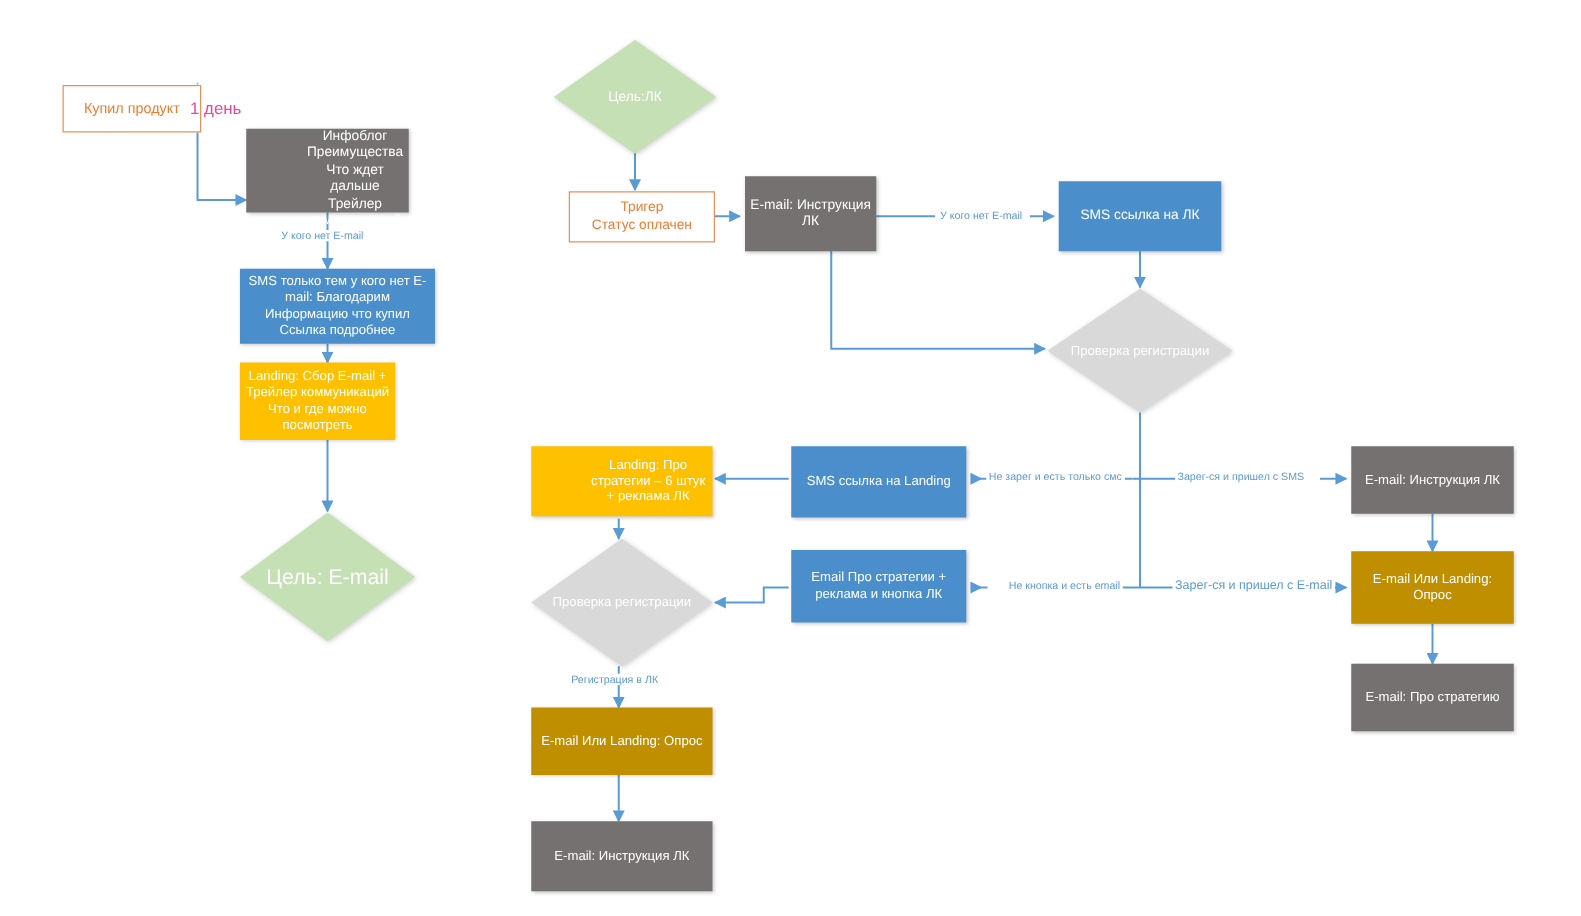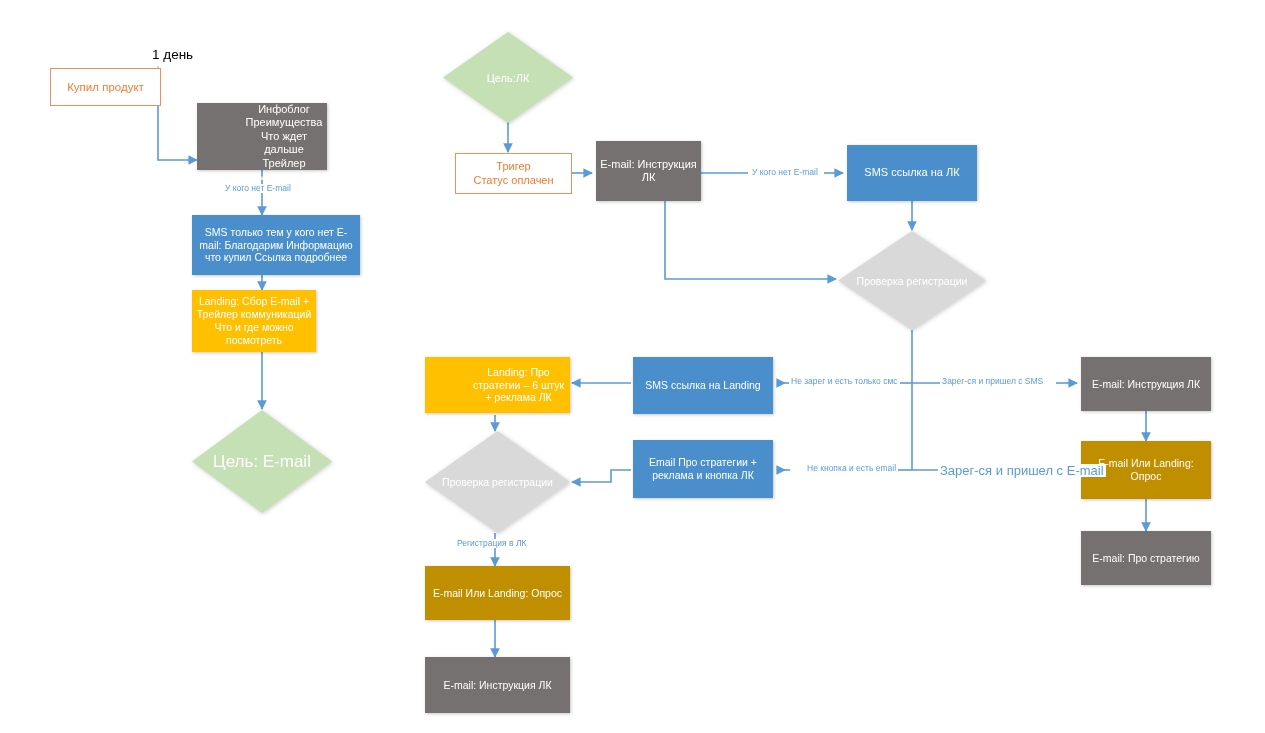--- a/index.html
+++ b/index.html
@@ -49,24 +49,25 @@
     position:absolute;
     color:#5B9BD5;
     white-space:nowrap;
     z-index:4;
     background:#ffffff;
     padding:0 2px;
     line-height:1;
   }
   .day-label{
     position:absolute;
-    color:#000000;
+    color:#ec4899;
     font-size:13.5px;
     z-index:4;
     white-space:nowrap;
+    margin-top:32px;
   }
   svg .ln{stroke:#5B9BD5;stroke-width:1.6;fill:none;}
   svg .ar{fill:#5B9BD5;}
   svg .dash{stroke:#9DC3E6;stroke-width:1.3;stroke-dasharray:2 3;fill:none;}
 </style>
 </head>
 <body>
 
 <svg id="canvas" xmlns="http://www.w3.org/2000/svg">
   <defs>
@@ -133,21 +134,21 @@
 
 <div class="node n-gray" style="left:197px;top:103px;width:130px;height:67px;font-size:11px;">
   <span style="white-space:pre-line;padding-left:48px;">E-mail: Инфоблог
 Преимущества
 Что ждет дальше
 Трейлер коммуникаций</span>
 </div>
 
 <div class="edge-label" style="left:223px;top:184px;font-size:8.5px;">У кого нет E-mail</div>
 
-<div class="node n-blue" style="left:192px;top:215px;width:168px;height:60px;font-size:10.5px;">
+<div class="node n-blue" style="left:192px;top:215px;width:156px;height:60px;font-size:10.5px;">
   <span>SMS только тем у кого нет E-mail: Благодарим Информацию что купил Ссылка подробнее</span>
 </div>
 
 <div class="node n-amber" style="left:192px;top:290px;width:124px;height:62px;font-size:10.5px;">
   <span>Landing: Сбор E-mail + Трейлер коммуникаций Что и где можно посмотреть</span>
 </div>
 
 <div class="diamond" style="left:192px;top:410px;width:140px;height:103px;font-size:17px;">
   <svg class="dshape" viewBox="0 0 140 103" preserveAspectRatio="none">
     <polygon points="70,0 140,51.5 70,103 0,51.5" fill="#C5E0B4"></polygon>
@@ -206,21 +207,21 @@
   </svg>
   <span class="dlabel">Проверка регистрации</span>
 </div>
 
 <div class="node n-blue" style="left:633px;top:440px;width:140px;height:58px;font-size:10.5px;">
   <span>Email Про стратегии + реклама и кнопка ЛК</span>
 </div>
 
 <div class="edge-label" style="left:805px;top:464px;font-size:8.5px;">Не кнопка и есть email</div>
 
-<div class="edge-label" style="left:938px;top:464px;font-size:13px;">Зарег-ся и пришел с E-mail</div>
+<div class="edge-label" style="left:938px;top:464px;font-size:10px;">Зарег-ся и пришел с E-mail</div>
 
 <div class="node n-dark-amber" style="left:1081px;top:441px;width:130px;height:58px;font-size:10.5px;">
   <span>E-mail Или Landing: Опрос</span>
 </div>
 
 <div class="node n-gray" style="left:1081px;top:531px;width:130px;height:54px;font-size:10.5px;">
   <span>E-mail: Про стратегию</span>
 </div>
 
 <div class="edge-label" style="left:455px;top:539px;font-size:8.5px;">Регистрация в ЛК</div>

